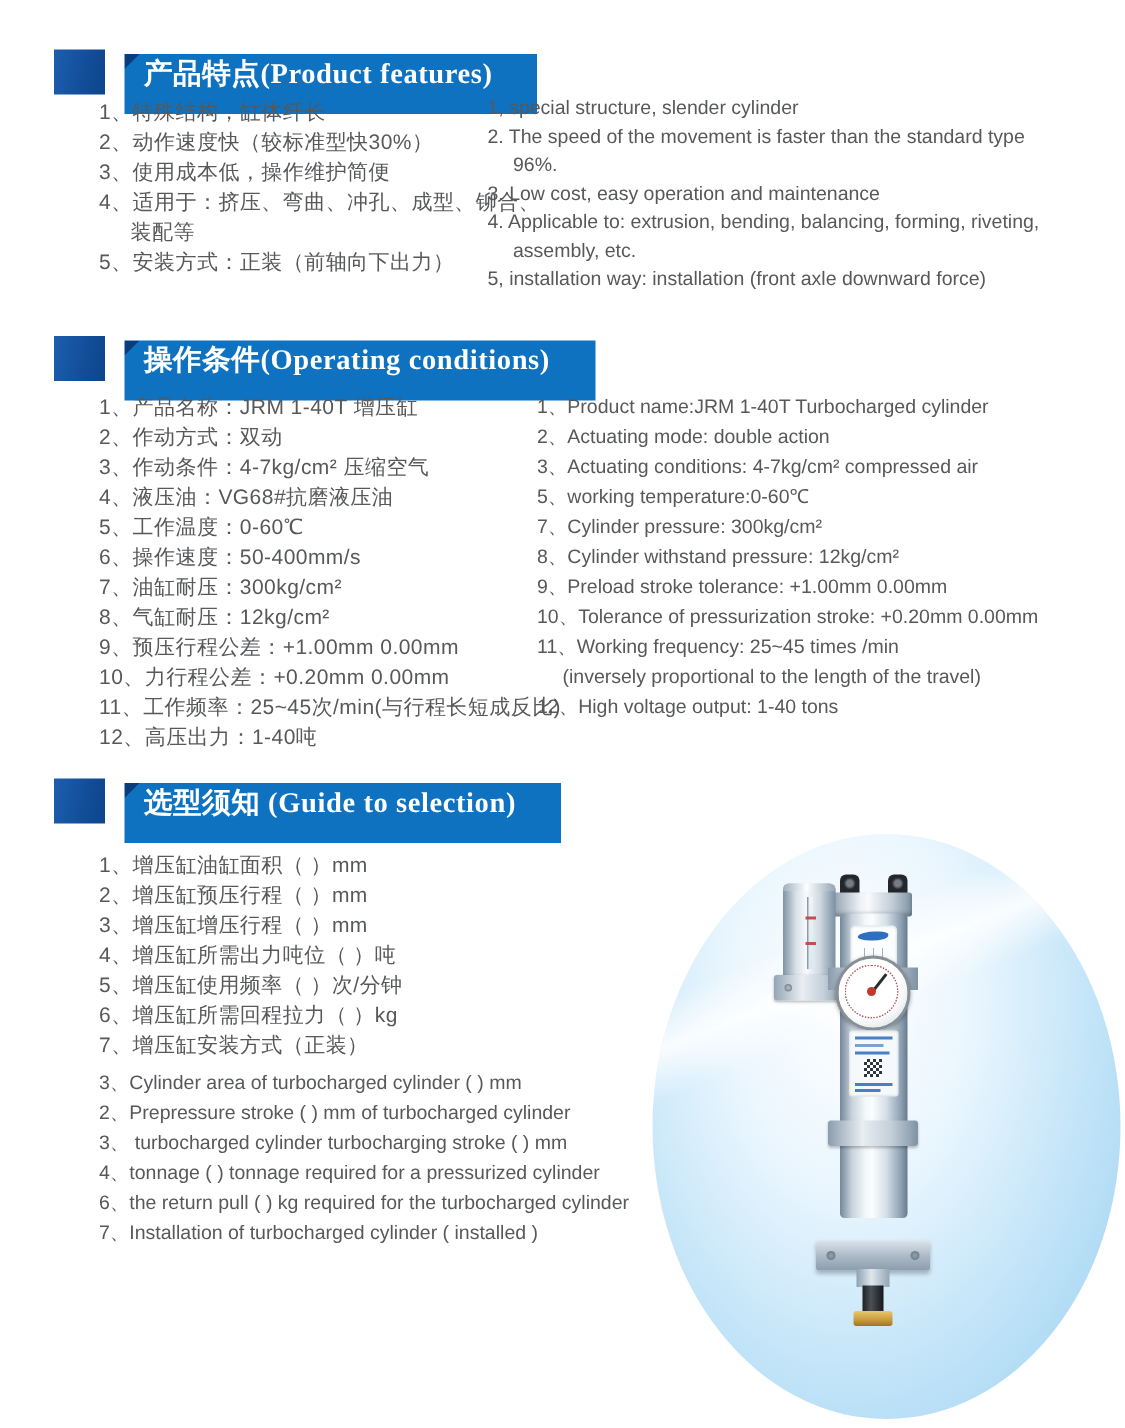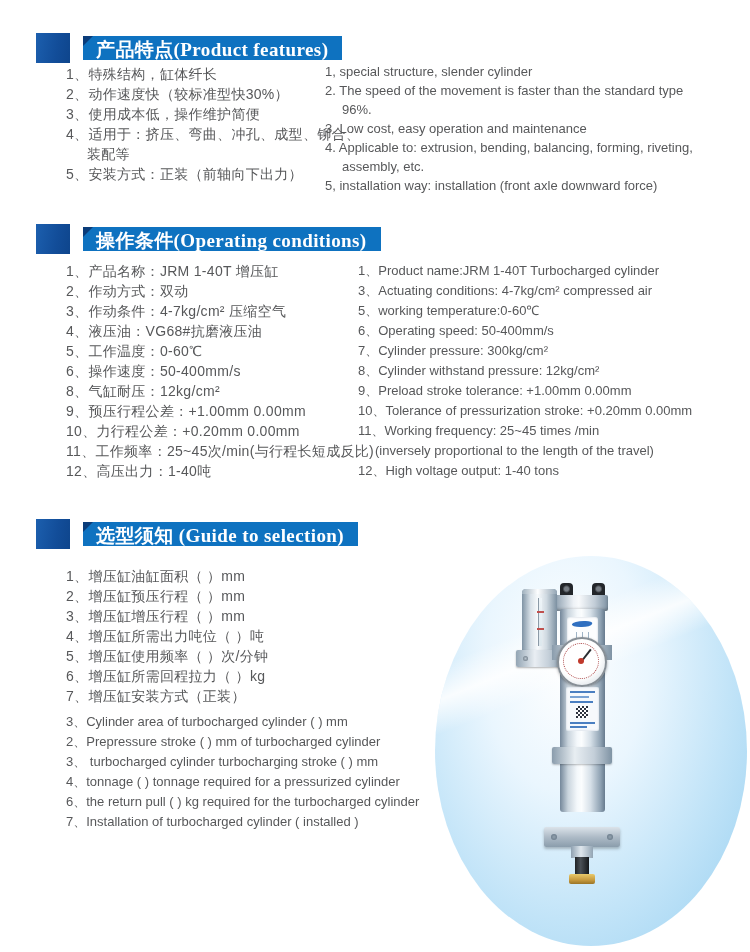--- a/index.html
+++ b/index.html
@@ -6,24 +6,24 @@
   .page{
     position:relative;width:750px;height:952px;background:#ffffff;overflow:hidden;
     font-family:"Liberation Sans",sans-serif;color:#57585a;
   }
   
   .hdr-square{
     position:absolute;left:36px;width:34px;height:30px;
     background:linear-gradient(100deg,#1c5fae 0%,#124d99 60%,#0e458c 100%);
   }
   .hdr-banner{
-    position:absolute;left:83px;height:24px;line-height:28px;
+    position:absolute;left:83px;height:40px;line-height:28px;
     background:#0e72c0;color:#ffffff;white-space:nowrap;
     font-family:"Liberation Serif",serif;font-weight:bold;font-size:19px;
-    letter-spacing:0.4px;padding:0 14px 0 13px;
+    letter-spacing:0.4px;padding:0 30px 0 13px;
   }
   .hdr-fold{
     position:absolute;left:83px;width:10px;height:10px;background:#0a3c7a;
     clip-path:polygon(0 0,100% 0,0 100%);
   }
   
   .col{position:absolute;}
   .col .line{white-space:nowrap;}
   .cn .line{font-size:14px;line-height:20px;letter-spacing:0.3px;}
   .en .line{font-size:13px;line-height:20px;}
@@ -191,32 +191,33 @@
   <div class="hdr-fold" style="top:227px"></div>
 
   <div class="col cn" style="left:66px;top:261px;width:330px">
 
   <div class="line"><span>1、产品名称：JRM 1-40T 增压缸</span></div>
       <div class="line"><span>2、作动方式：双动</span></div>
       <div class="line"><span>3、作动条件：4-7kg/cm² 压缩空气</span></div>
       <div class="line"><span>4、液压油：VG68#抗磨液压油</span></div>
       <div class="line"><span>5、工作温度：0-60℃</span></div>
       <div class="line"><span>6、操作速度：50-400mm/s</span></div>
+      <div class="line"><span>7、油缸耐压：300kg/cm²</span></div>
       <div class="line"><span>8、气缸耐压：12kg/cm²</span></div>
       <div class="line"><span>9、预压行程公差：+1.00mm 0.00mm</span></div>
       <div class="line"><span>10、力行程公差：+0.20mm 0.00mm</span></div>
       <div class="line"><span>11、工作频率：25~45次/min(与行程长短成反比)</span></div>
       <div class="line"><span>12、高压出力：1-40吨</span></div>
     </div>
   <div class="col en" style="left:358px;top:261px;width:390px">
 
   <div class="line"><span>1、Product name:JRM 1-40T Turbocharged cylinder</span></div>
+      <div class="line"><span>2、Actuating mode: double action</span></div>
       <div class="line"><span>3、Actuating conditions: 4-7kg/cm² compressed air</span></div>
       <div class="line"><span>5、working temperature:0-60℃</span></div>
-      <div class="line"><span>6、Operating speed: 50-400mm/s</span></div>
       <div class="line"><span>7、Cylinder pressure: 300kg/cm²</span></div>
       <div class="line"><span>8、Cylinder withstand pressure: 12kg/cm²</span></div>
       <div class="line"><span>9、Preload stroke tolerance: +1.00mm 0.00mm</span></div>
       <div class="line"><span>10、Tolerance of pressurization stroke: +0.20mm 0.00mm</span></div>
       <div class="line"><span>11、Working frequency: 25~45 times /min</span></div>
       <div class="line cont"><span>(inversely proportional to the length of the travel)</span></div>
       <div class="line"><span>12、High voltage output: 1-40 tons</span></div>
     </div>
 
   <div class="hdr-square" style="top:519px"></div>

